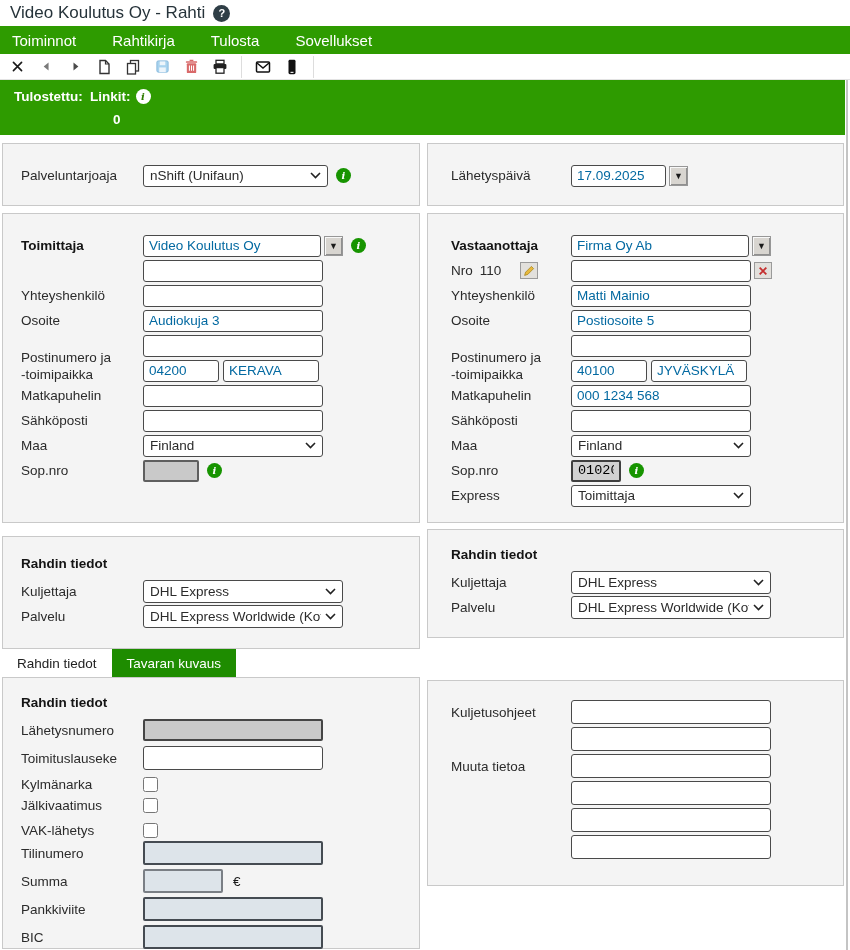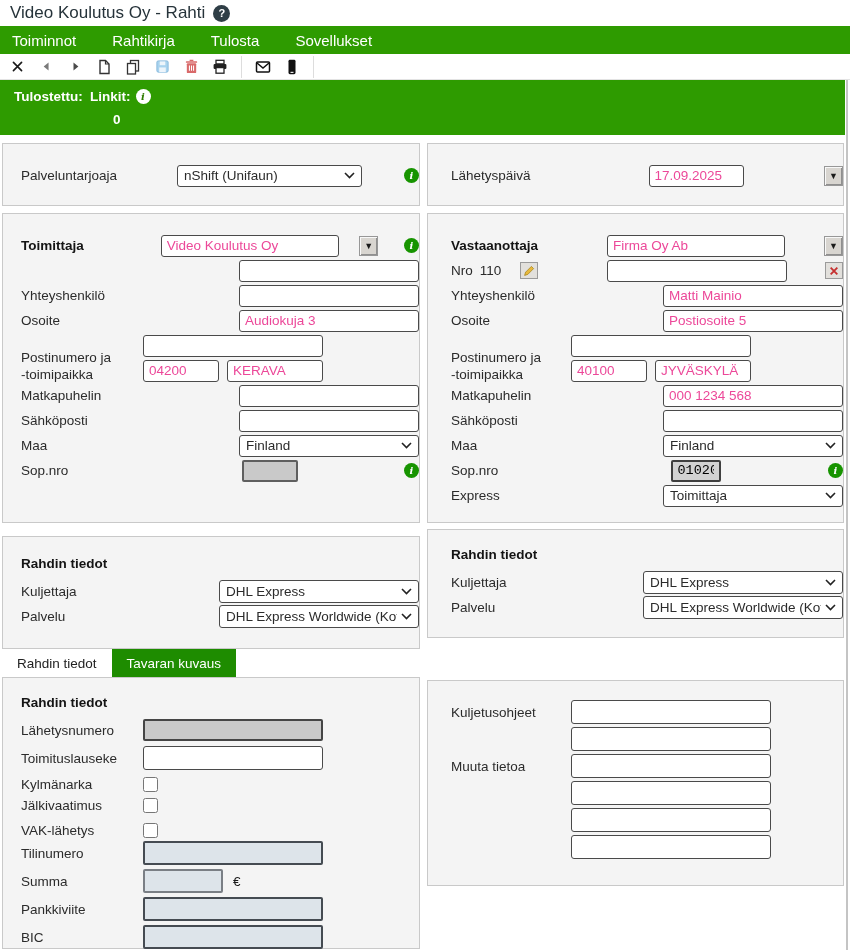--- a/index.html
+++ b/index.html
@@ -41,29 +41,29 @@
   .panel{position:absolute;background:var(--panelbg);border:1px solid var(--panelborder);}
   #panel-provider{left:2px;top:143px;width:418px;height:63px;padding:19px 0 0 18px;}
   #panel-date{left:427px;top:143px;width:417px;height:63px;padding:19px 0 0 23px;}
   #panel-sender{left:2px;top:213px;width:418px;height:310px;padding:19px 0 0 18px;}
   #panel-receiver{left:427px;top:213px;width:417px;height:310px;padding:19px 0 0 23px;}
   #panel-freight-sender{left:2px;top:536px;width:418px;height:113px;padding:16px 0 0 18px;}
   #panel-freight-receiver{left:427px;top:529px;width:417px;height:109px;padding:14px 0 0 23px;}
   #panel-details{left:2px;top:677px;width:418px;height:272px;padding:14px 0 0 18px;}
   #panel-notes{left:427px;top:680px;width:417px;height:206px;padding:19px 0 0 23px;}
   
-  .frow{display:flex;align-items:center;height:25px;justify-content:space-between;}
+  .frow{display:flex;align-items:center;height:25px;}
   .flabel{width:122px;flex:none;color:#2b2b2b;}
   #panel-receiver .flabel,#panel-date .flabel,#panel-freight-receiver .flabel,#panel-notes .flabel{width:120px;}
   .bold{font-weight:bold;color:#141414;}
   .group{display:flex;}
   .group .flabel{padding-top:16px;line-height:17px;}
   
   .inp{height:22px;background:#fff;border:1px solid var(--inpborder);border-radius:3px;
-    padding:0 5px;font:inherit;color:#ec4899;width:180px;}
+    padding:0 5px;font:inherit;color:#0369a1;width:180px;}
   .inp.w76{width:76px;} .inp.w96{width:96px;} .inp.w178{width:178px;} .inp.w95{width:95px;}
   .inp.w200{width:200px;height:24px;}
   .inp.h24{height:24px;}
   .sel{width:180px;height:22px;background:#fff;border:1px solid var(--inpborder);border-radius:3px;
     display:flex;align-items:center;justify-content:space-between;padding:0 6px;cursor:default;}
   .sel.w185{width:185px;} .sel.w200{width:200px;height:23px;}
   .sel span{white-space:nowrap;overflow:hidden;}
   .chev{flex:none;margin-left:4px;}
   .ddbtn{width:19px;height:20px;margin-left:3px;background:#d8d5d0;border:1px solid #979797;
     box-shadow:inset 1px 1px 0 #f8f8f8,inset -1px -1px 0 #8f8f8f;font-size:9px;color:#1a1a1a;

